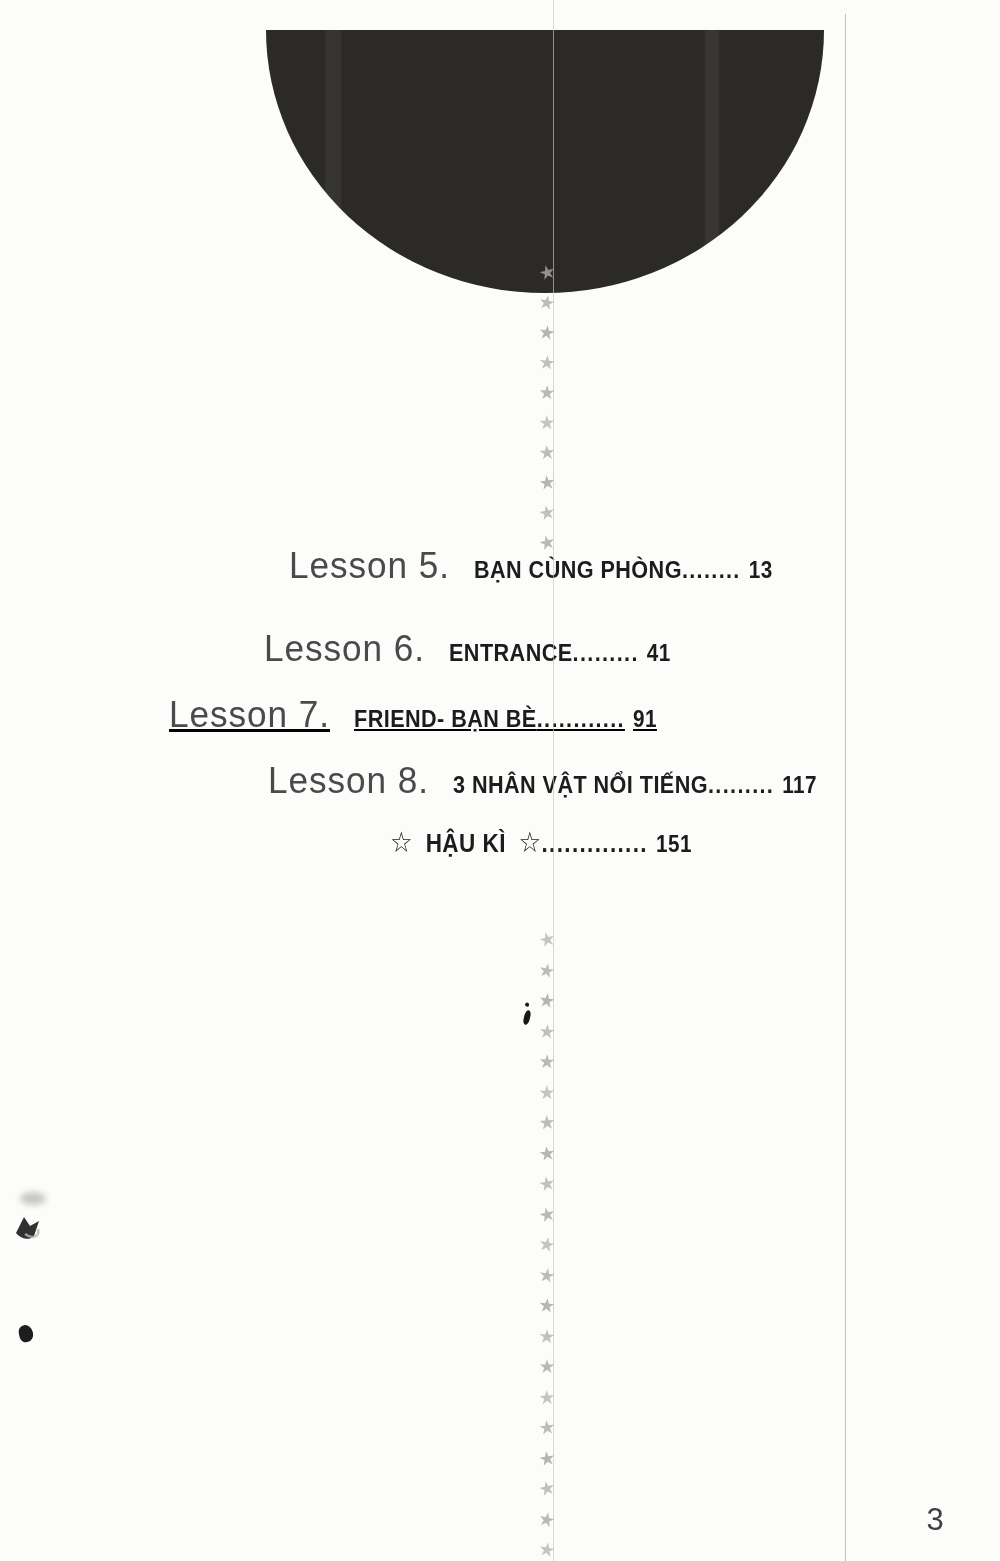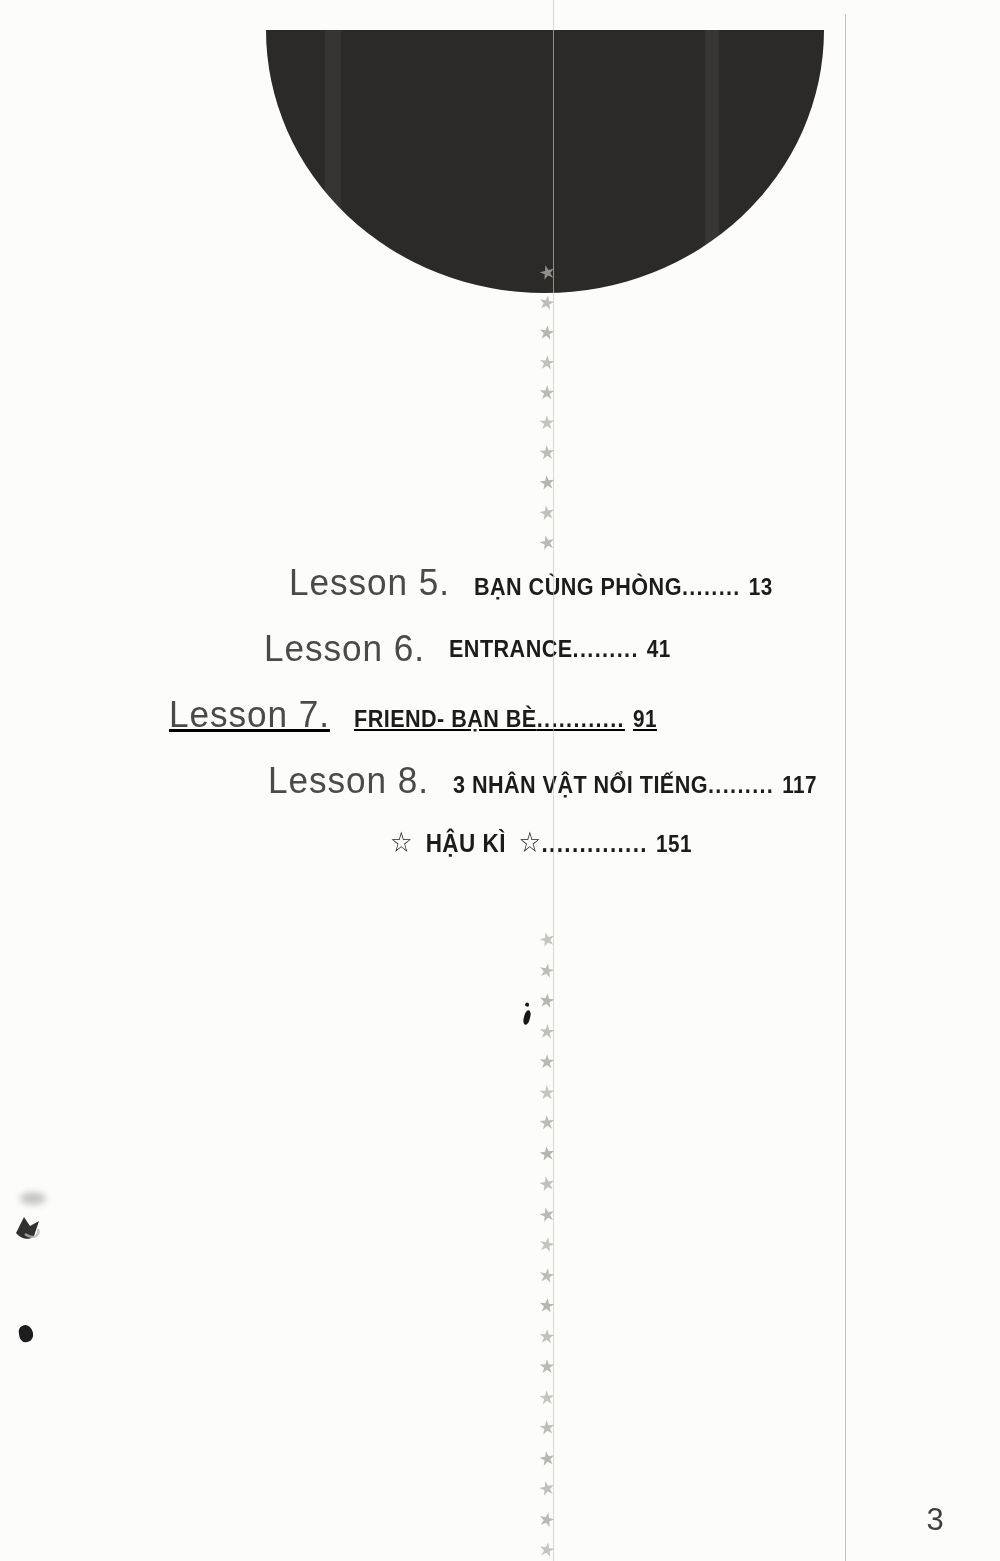--- a/index.html
+++ b/index.html
@@ -35,22 +35,22 @@
   
   .star{
     position:absolute;left:537px;width:20px;text-align:center;
     font-size:19px;line-height:20px;color:#b3b2ac;z-index:6;
     font-family:"DejaVu Sans",sans-serif;
   }
   
   .toc-row{
     position:absolute;display:flex;align-items:baseline;white-space:nowrap;z-index:4;
   }
-  .row-1{top:562px;left:289px;text-align:center;}
-  .row-2{top:628px;left:264px;align-items:center;}
+  .row-1{top:545px;left:289px;text-align:center;}
+  .row-2{top:628px;left:264px;}
   .row-3{top:694px;left:169px;text-decoration:underline;}
   .row-4{top:760px;left:268px;}
   .row-5{top:826px;left:374px;}
   .lesson{
     font-size:37px;font-weight:400;color:#4a4a4a;letter-spacing:1px;
     transform:scaleX(.95);transform-origin:left bottom;
   }
   .bold-part{
     display:flex;align-items:baseline;margin-left:16px;
     font-weight:bold;color:#1c1c1c;font-size:24px;letter-spacing:.5px;

